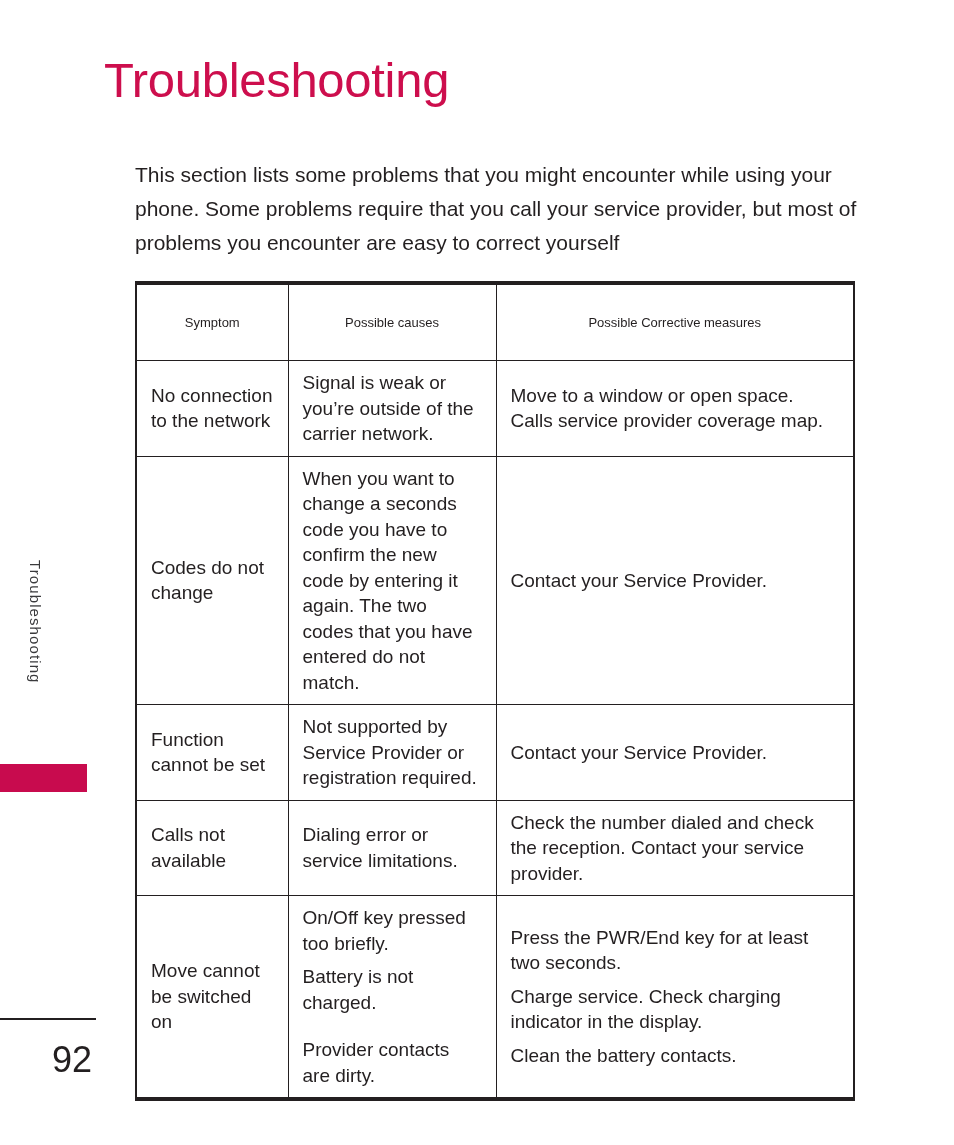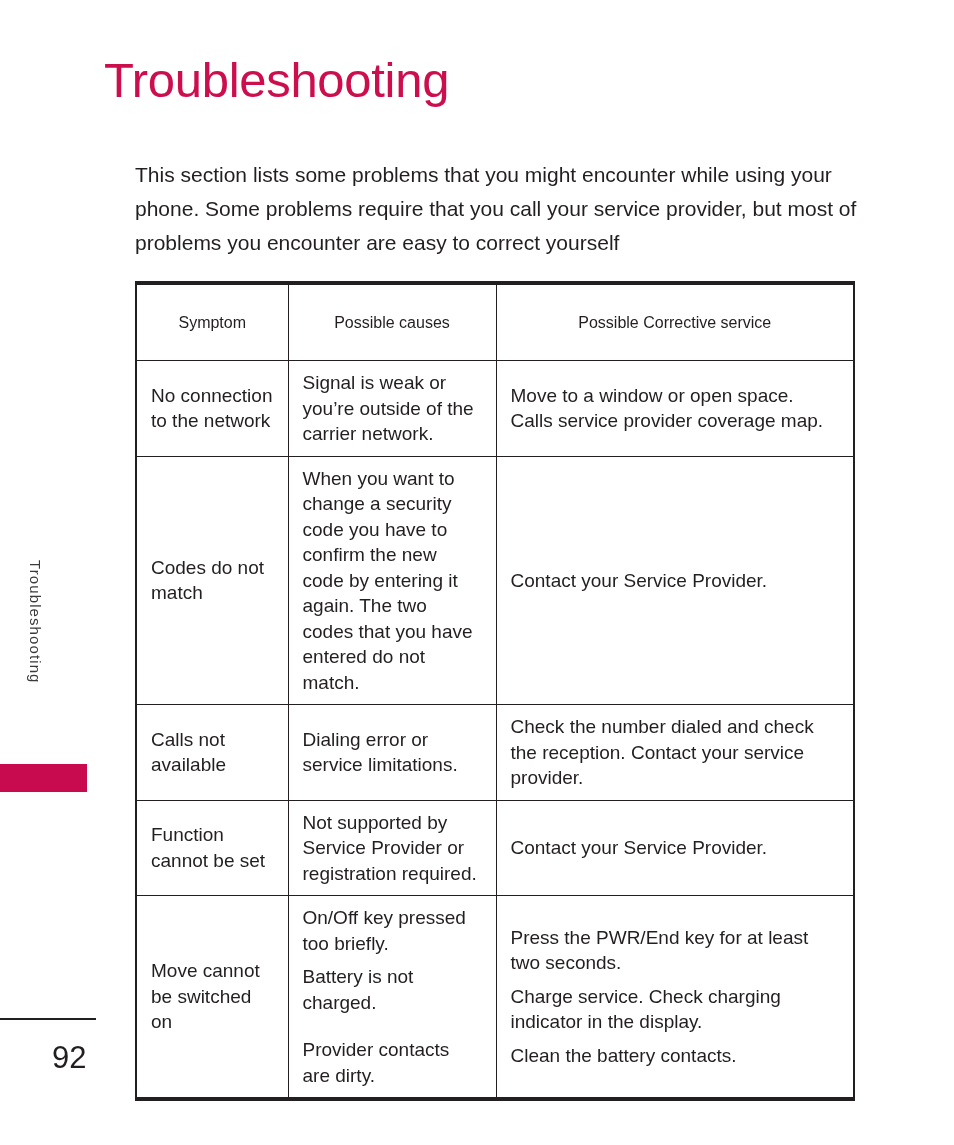--- a/index.html
+++ b/index.html
@@ -68,21 +68,21 @@
     left: 0px;
     top: 1018px;
     width: 96px;
     height: 2px;
     background: #231f20;
   }
   .page-number {
     position: absolute;
     left: 52px;
     top: 1042px;
-    font-size: 31px;
+    font-size: 36px;
     line-height: 1;
     color: #231f20;
   }
 
   
   .tbl-wrap {
     position: absolute;
     left: 135px;
     top: 281px;
     width: 718px;
@@ -103,21 +103,21 @@
   table.troubleshoot th,
   table.troubleshoot td {
     border: 1px solid #231f20;
     vertical-align: middle;
     text-align: left;
     font-weight: 400;
     color: #231f20;
   }
   table.troubleshoot thead th {
     text-align: center;
-    font-size: 16px;
+    font-size: 13px;
     line-height: 24px;
     height: 67px;
     padding: 4px 8px;
   }
   table.troubleshoot tbody td {
     font-size: 19px;
     line-height: 25.5px;
     padding: 9px 14px;
   }
   table.troubleshoot tbody td.col-symptom { }
@@ -146,47 +146,47 @@
   <table class="troubleshoot">
     <colgroup>
       <col class="c1">
         <col class="c2">
         <col class="c3">
     </colgroup>
     <thead>
       <tr>
         <th>Symptom</th>
         <th>Possible causes</th>
-        <th>Possible Corrective service</th>
+        <th>Possible Corrective measures</th>
       </tr>
     </thead>
     <tbody>
 
       <tr>
         <td class="col-symptom">No connection to the network</td>
         <td>Signal is weak or you’re outside of the carrier network.</td>
         <td>Move to a window or open space. Calls service provider coverage map.</td>
       </tr>
 
       <tr>
-        <td class="col-symptom">Codes do not match</td>
-        <td>When you want to change a security code you have to confirm the new code by entering it again. The two codes that you have entered do not match.</td>
+        <td class="col-symptom">Codes do not change</td>
+        <td>When you want to change a seconds code you have to confirm the new code by entering it again. The two codes that you have entered do not match.</td>
+        <td>Contact your Service Provider.</td>
+      </tr>
+
+      <tr>
+        <td class="col-symptom">Function cannot be set</td>
+        <td>Not supported by Service Provider or registration required.</td>
         <td>Contact your Service Provider.</td>
       </tr>
 
       <tr>
         <td class="col-symptom">Calls not available</td>
         <td>Dialing error or service limitations.</td>
         <td>Check the number dialed and check the reception. Contact your service provider.</td>
-      </tr>
-
-      <tr>
-        <td class="col-symptom">Function cannot be set</td>
-        <td>Not supported by Service Provider or registration required.</td>
-        <td>Contact your Service Provider.</td>
       </tr>
 
       <tr>
         <td class="col-symptom">Move cannot be switched on</td>
         <td>
           <p>On/Off key pressed too briefly.</p>
           <p>Battery is not charged.</p>
           <p class="gap">Provider contacts are dirty.</p>
         </td>
         <td>

